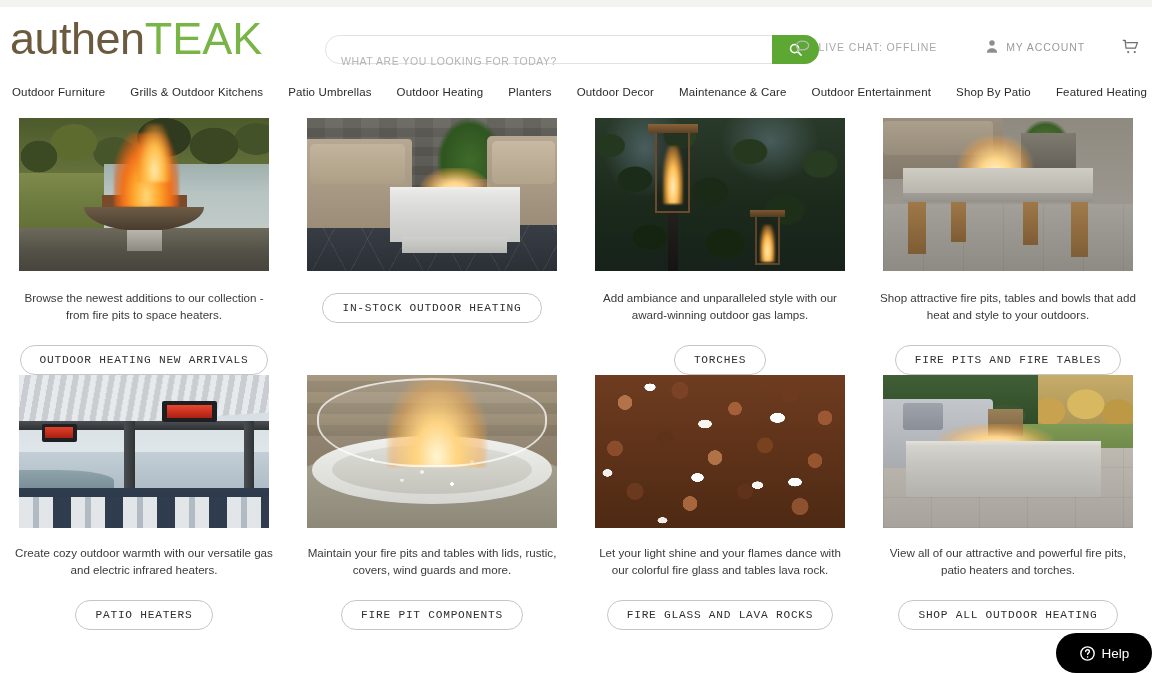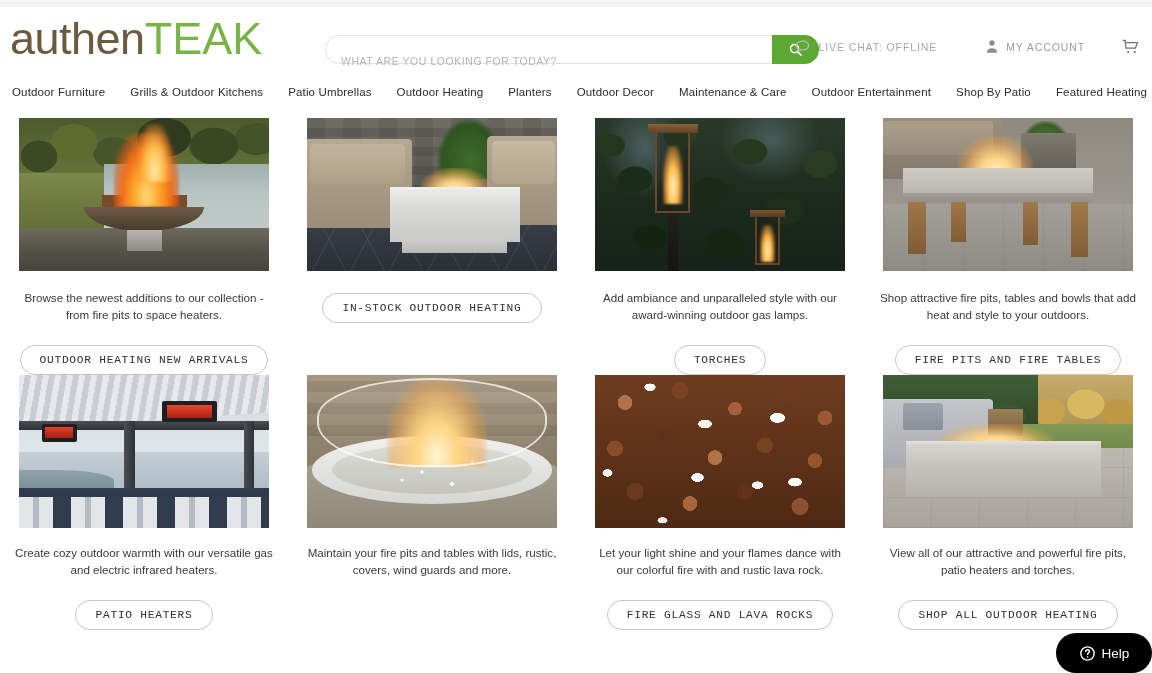--- a/index.html
+++ b/index.html
@@ -675,30 +675,31 @@
           <div class="p6-bg"></div>
             <div class="p6-wall"></div>
           <div class="p6-base"></div>
             <div class="p6-rim"></div>
             <div class="p6-glassbed"></div>
           <div class="p6-fire"></div>
             <div class="p6-guard"></div>
         </div>
       </div>
       <div class="card-desc">Maintain your fire pits and tables with lids, rustic, covers, wind guards and more.</div>
+      <button class="card-btn">FIRE PIT COMPONENTS</button>
     </div>
 
     <div class="card row2">
       <div class="card-img">
         <div class="ph">
           <div class="p7-bg"></div>
             <div class="p7-white"></div>
         </div>
       </div>
-      <div class="card-desc">Let your light shine and your flames dance with our colorful fire with and rustic lava rock.</div>
+      <div class="card-desc">Let your light shine and your flames dance with our colorful fire glass and tables lava rock.</div>
       <button class="card-btn">FIRE GLASS AND LAVA ROCKS</button>
     </div>
 
     <div class="card row2">
       <div class="card-img">
         <div class="ph">
           <div class="p8-sky"></div>
             <div class="p8-trees"></div>
             <div class="p8-hedge"></div>
           <div class="p8-grass"></div>

